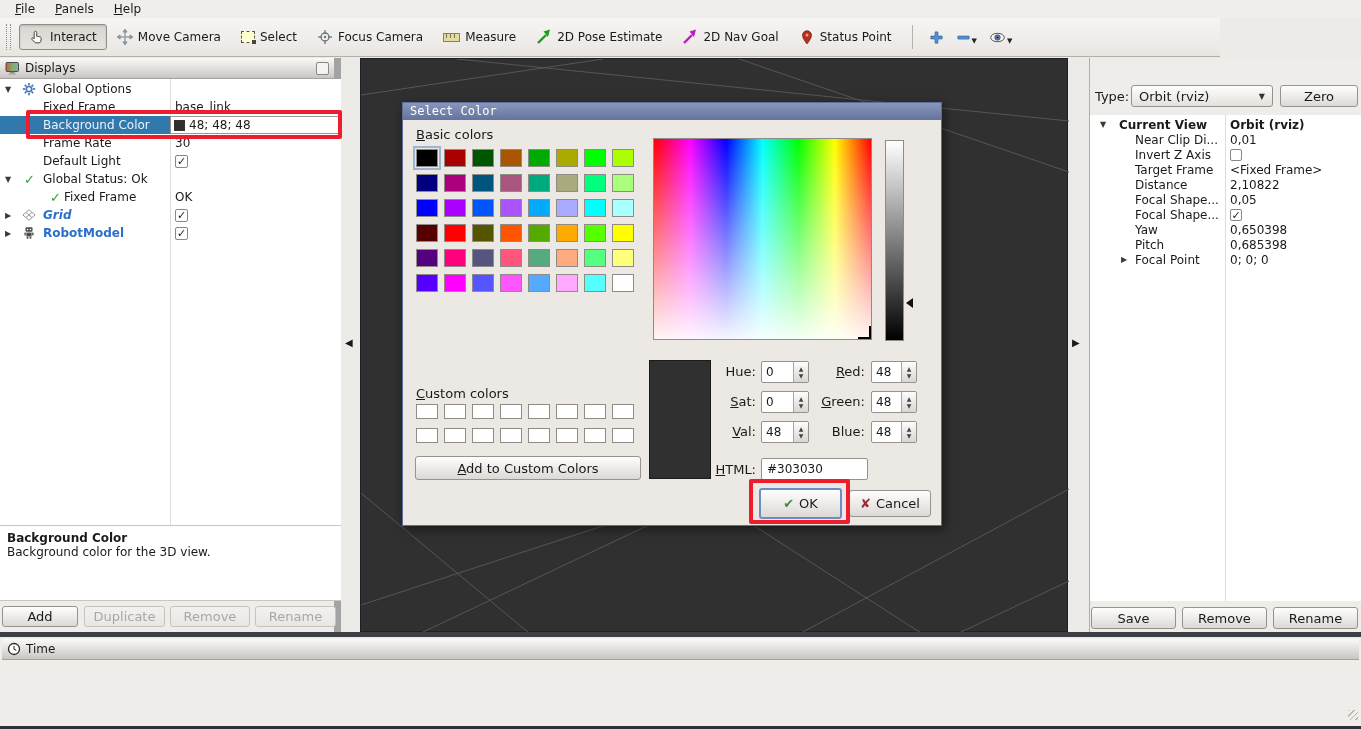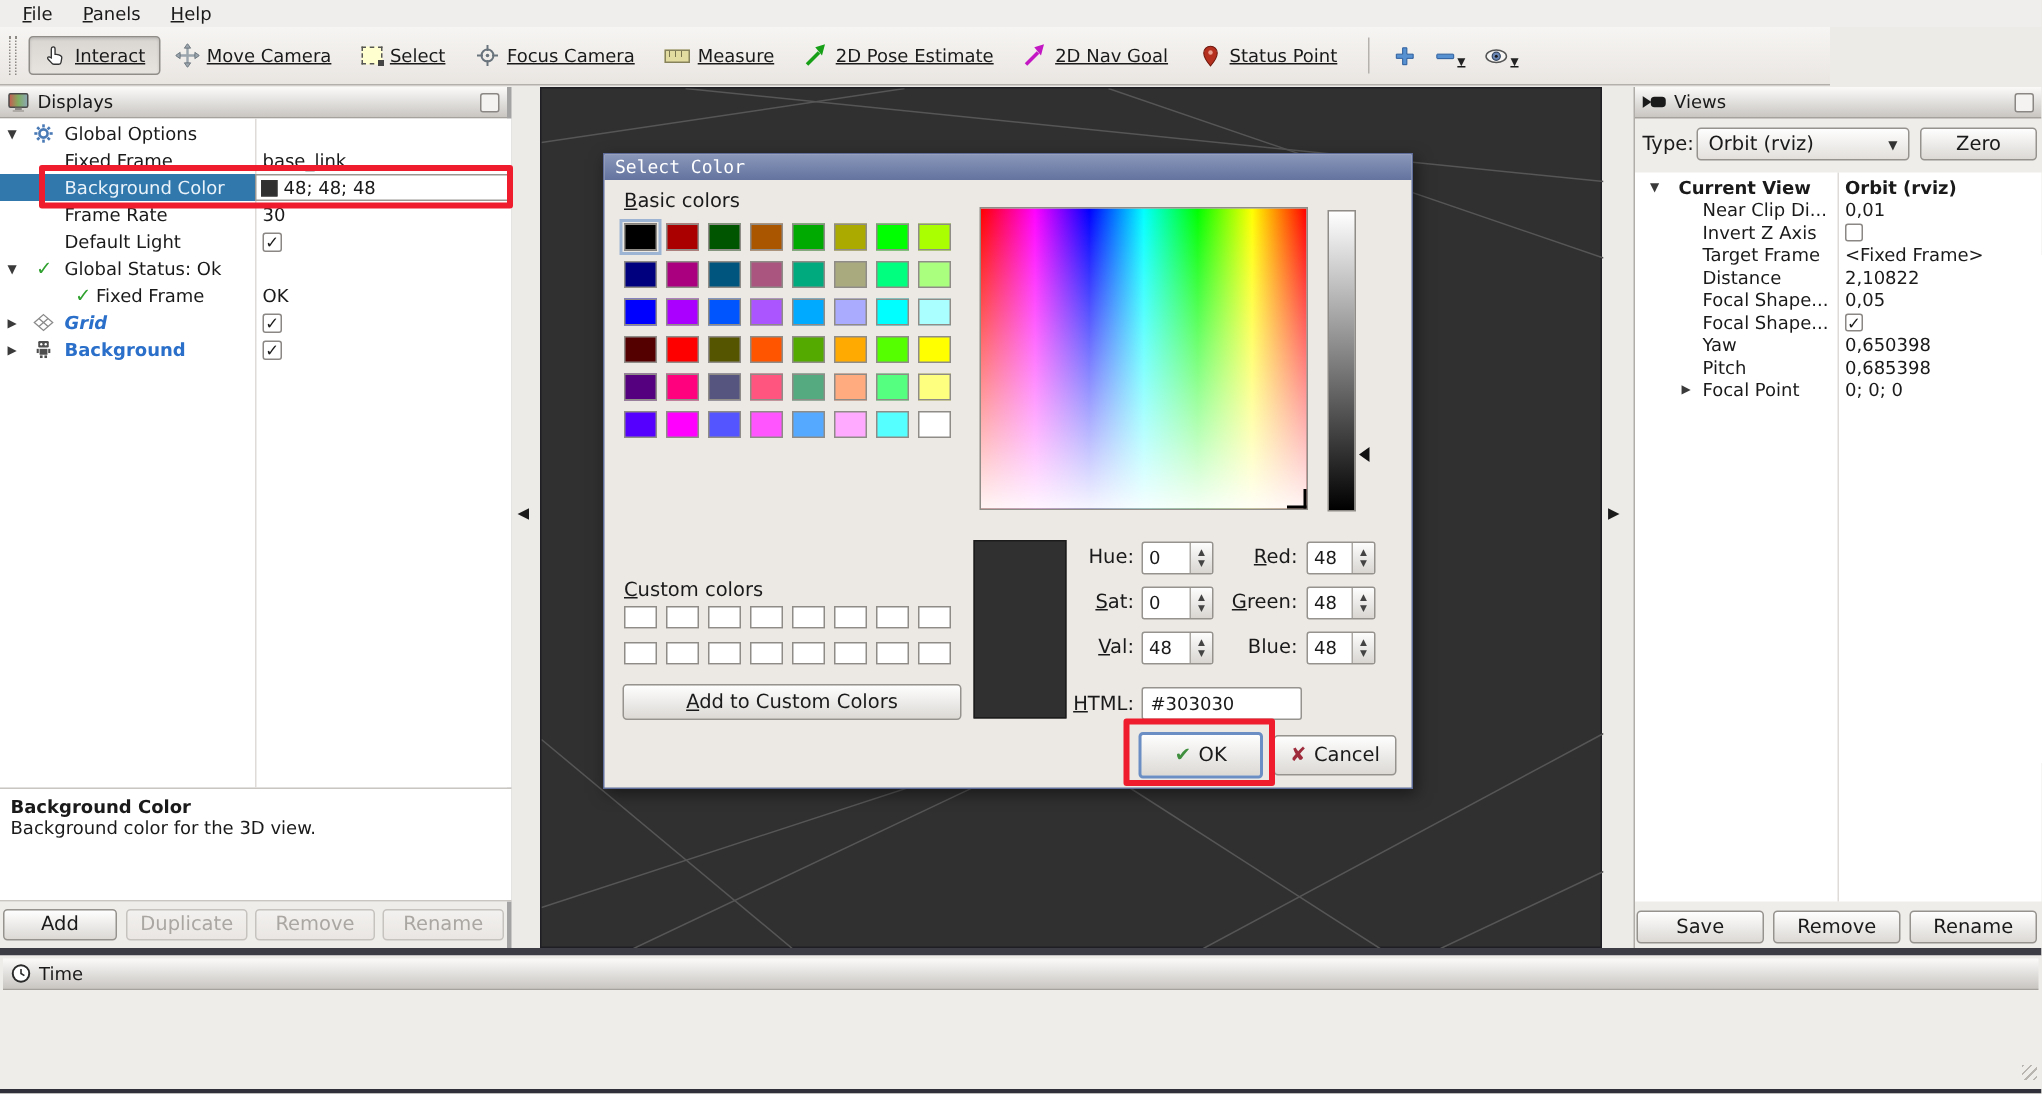--- a/index.html
+++ b/index.html
@@ -5,21 +5,21 @@
   * { margin:0; padding:0; box-sizing:border-box; }
   html,body { width:1361px; height:729px; overflow:hidden; }
   body { font-family:"DejaVu Sans","Liberation Sans",sans-serif; font-size:12px; color:#1a1a1a; background:#edebe8; }
   #app { position:relative; width:1361px; height:729px; background:#edebe8; }
 
   
   .menubar { position:absolute; left:0; top:0; width:1361px; height:18px; background:#f0eeec; display:flex; align-items:center; padding-left:6px; gap:2px; }
   .menu-item { padding:1px 9px; cursor:default; }
   .fl { display:inline-block; }
   .fl::first-letter { text-decoration:underline; }
-  .toolbar { position:absolute; left:0; top:18px; width:1220px; height:39px; background:linear-gradient(#f7f5f3,#e9e6e2); border-bottom:1px solid #b3b0ac; display:flex; align-items:center; padding:0 4px;text-decoration:underline; }
+  .toolbar { position:absolute; left:0; top:18px; width:1220px; height:39px; background:linear-gradient(#f7f5f3,#e9e6e2); border-bottom:1px solid #b3b0ac; display:flex; align-items:center; padding:0 4px; }
   .tb-handle { width:5px; height:26px; border-left:1px dotted #8d8a86; border-right:1px dotted #8d8a86; margin:0 8px 0 2px; }
   .tbtn { display:flex; align-items:center; gap:5px; padding:4px 9px; border:1px solid transparent; border-radius:3px; font-size:12px; white-space:nowrap; }
   .tbtn.pressed { background:linear-gradient(#d9d6d2,#e7e4e0); border:1px solid #908d89; box-shadow:inset 0 1px 2px rgba(0,0,0,.15); }
   .tb-sep { width:1px; height:24px; background:#b5b2ae; margin:0 10px; }
   .tb-zoom { display:flex; align-items:flex-end; gap:3px; padding:2px 6px; }
   .dd { font-size:7px; color:#222; align-self:flex-end; margin-left:-2px; }
   .select-glyph { width:14px; height:12px; border:1px dashed #555; background:#ffffd0; position:relative; }
   .select-glyph::after { content:""; position:absolute; right:-2px; bottom:-2px; width:4px; height:4px; background:#444; }
   .measure-glyph { width:17px; height:9px; background:#e3dca0; border:1px solid #86825c; position:relative; }
   .measure-glyph::after { content:""; position:absolute; left:2px; top:0; width:12px; height:4px;
@@ -177,21 +177,21 @@
     <div class="tb-zoom">
       <svg width="17" height="15" viewBox="0 0 17 15">
           <ellipse cx="8.5" cy="7.5" rx="6.8" ry="4.2" fill="#f7f6f4" stroke="#555" stroke-width="1"></ellipse>
           <circle cx="8.5" cy="7.5" r="2.7" fill="#6a87b5" stroke="#33455f" stroke-width="0.8"></circle>
           <circle cx="8.5" cy="7.5" r="1" fill="#1a1a1a"></circle>
         </svg>
       <span class="dd">▼</span>
     </div>
   </div>
 
-  <div class="panel" style="left:0;top:58px;width:341px;height:574px;border-right:3px solid #a3a3a3;">
+  <div class="panel" style="left:0;top:58px;width:341px;height:574px;border-right:7px solid #a3a3a3;">
     <div class="ptitle">
       <svg width="15" height="15" viewBox="0 0 15 15">
           <defs>
             <linearGradient id="scr" x1="0" y1="0" x2="1" y2="0">
               <stop offset="0" stop-color="#c85a50"></stop>
               <stop offset="0.5" stop-color="#7fae60"></stop>
               <stop offset="1" stop-color="#8ea6b8"></stop>
             </linearGradient>
           </defs>
           <rect x="1" y="1.5" width="12.5" height="9" rx="1" fill="url(#scr)" stroke="#4a4a4a"></rect>
@@ -270,21 +270,21 @@
               <rect x="4" y="1.5" width="8" height="5" rx="1"></rect>
               <rect x="5" y="7.5" width="6" height="4.5"></rect>
               <rect x="2.8" y="7.5" width="1.6" height="3.2"></rect>
               <rect x="11.6" y="7.5" width="1.6" height="3.2"></rect>
               <rect x="5.3" y="12.5" width="2" height="2"></rect>
               <rect x="8.7" y="12.5" width="2" height="2"></rect>
             </g>
             <circle cx="6.3" cy="4" r="0.9" fill="#fff"></circle>
             <circle cx="9.7" cy="4" r="0.9" fill="#fff"></circle>
           </svg>
-        <span class="lbl blue-name" style="left:43px;">Background</span>
+        <span class="lbl blue-name" style="left:43px;">RobotModel</span>
         <span class="val cb">✓</span>
       </div>
     </div>
     <div class="desc-box" style="left:0;top:467px;width:341px;height:76px;">
       <b>Background Color</b><br>
       <span>Background color for the 3D view.</span>
     </div>
     <div class="btn" style="left:2px;top:548px;width:76px;height:21px;">
         <span>Add</span>
       </div>
@@ -463,28 +463,20 @@
     <div class="btn" style="left:446px;top:387px;width:82px;height:27px;">
       <span style="color:#9e2b3b;font-weight:bold;">✘</span>
         <span>Cancel</span>
     </div>
   </div>
 
   <div class="redbox" style="left:26px;top:110px;width:316px;height:29px;"></div>
   <div class="redbox" style="left:749px;top:479px;width:101px;height:45px;"></div>
 
   <div class="panel" style="left:1089px;top:58px;width:272px;height:574px;border-left:1px solid #b0ada9;">
-    <div class="ptitle">
-      <svg width="16" height="12" viewBox="0 0 16 12">
-          <polygon points="0,2 6,6 0,10" fill="#1a1a1a"></polygon>
-          <rect x="5.5" y="2.5" width="10" height="7" rx="2.5" fill="#1a1a1a"></rect>
-        </svg>
-      <span>Views</span>
-      <span class="float-btn"></span>
-    </div>
     <span style="position:absolute;left:5px;top:31px;font-size:13px;">Type:</span>
     <div style="position:absolute;left:41px;top:27px;width:142px;height:22px;display:flex;align-items:center;background:linear-gradient(#fefefe,#e3e0dc);border:1px solid #96938f;border-radius:3px;padding:0 7px;font-size:13px;">
       <span>Orbit (rviz)</span>
       <span style="margin-left:auto;font-size:8px;color:#333;">▼</span>
     </div>
     <div class="btn" style="left:190px;top:27px;width:78px;height:22px;">
         <span>Zero</span>
       </div>
 
     <div class="tree" style="left:0;top:57px;width:272px;height:486px;">

